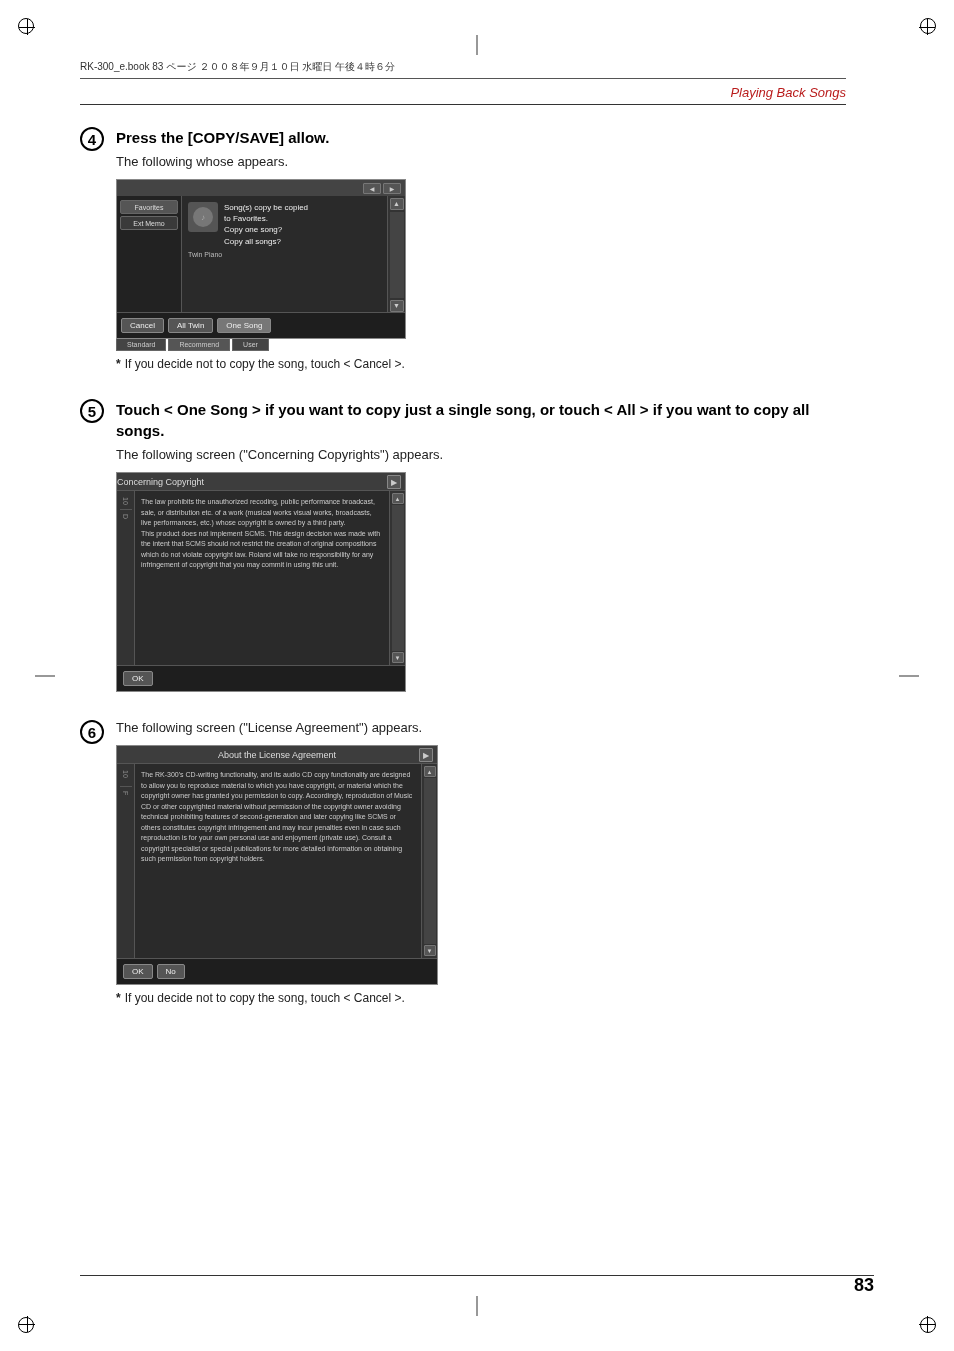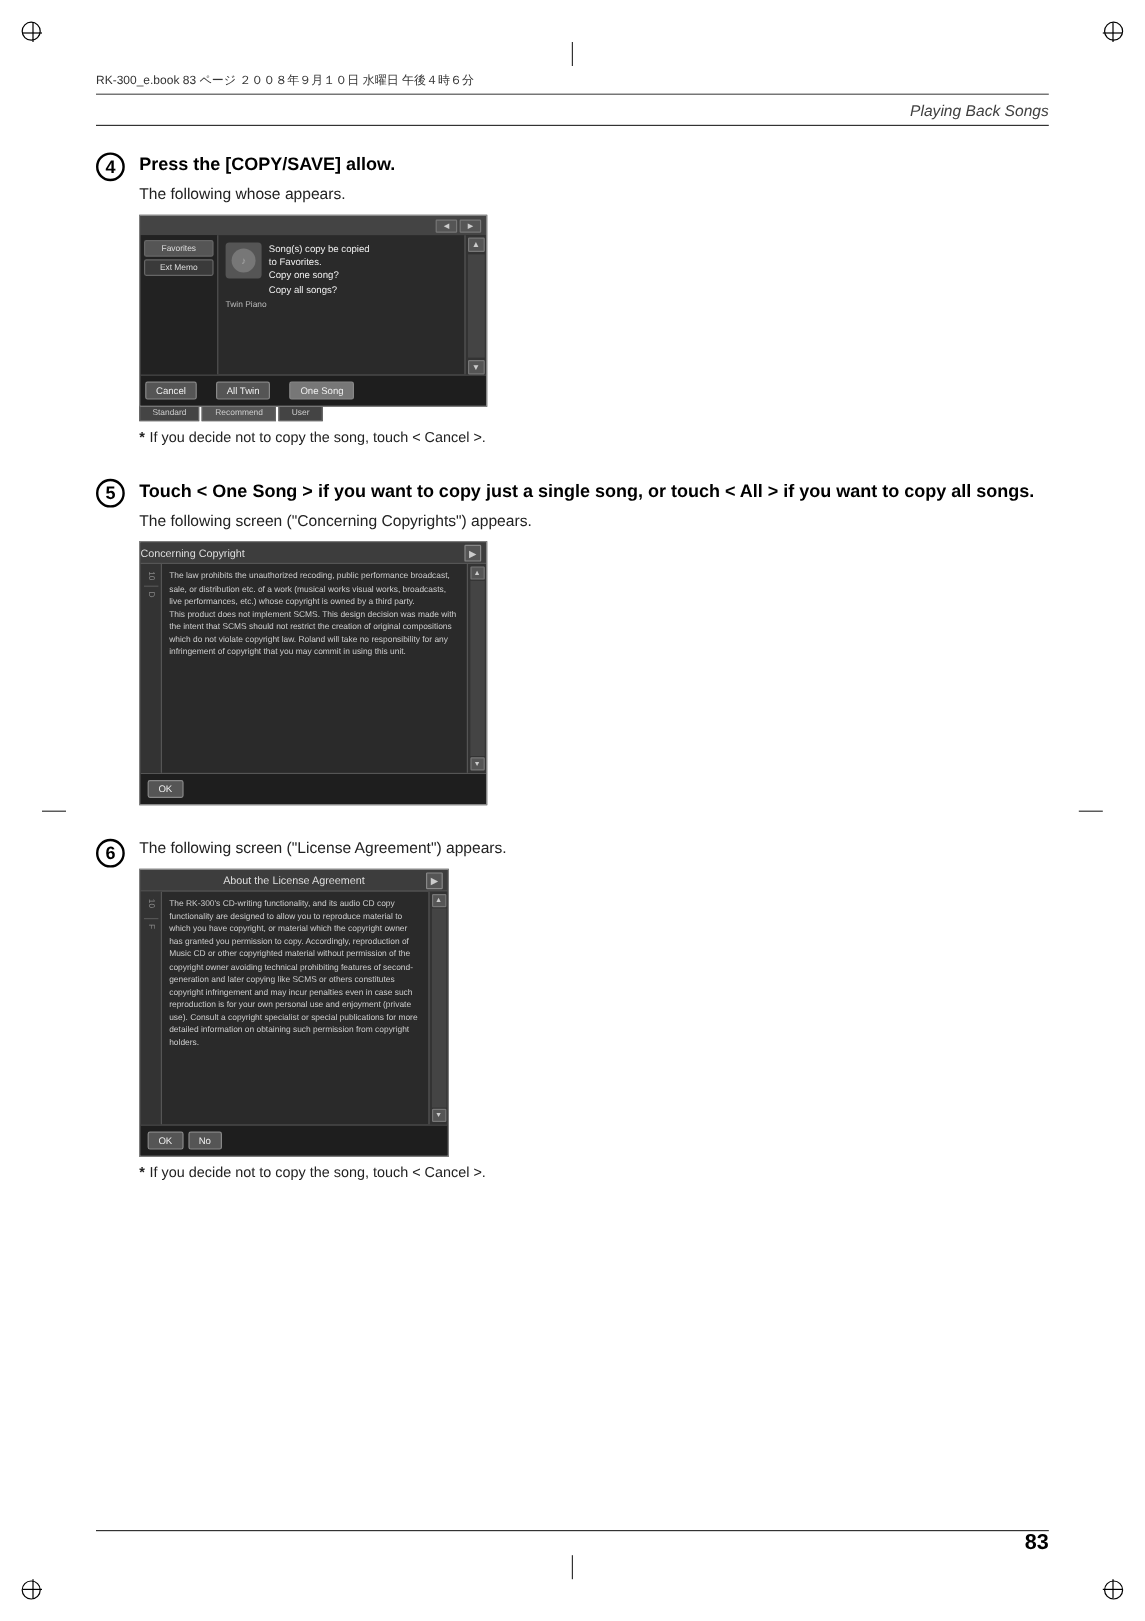--- a/index.html
+++ b/index.html
@@ -11,40 +11,40 @@
       font-size: 14px;
       color: #000000;
       position: relative;
     }
 
     
     .page-container {
       width: 954px;
       min-height: 1351px;
       position: relative;
-      padding: 60px 80px 60px 80px;
+      padding: 60px 108px 60px 80px;
     }
 
     
     .header-bar {
       display: flex;
       justify-content: space-between;
       align-items: center;
       border-bottom: 1px solid #555;
       padding-bottom: 4px;
       margin-bottom: 6px;
     }
     .header-left {
       font-size: 10px;
       color: #333;
       font-family: Arial, sans-serif;
     }
     .header-right {
       font-size: 13px;
-      color: #404040;
+      color: #b91c1c;
       font-family: Arial, sans-serif;
       font-style: italic;
       margin-left: 12px;
     }
 
     
     .top-rule {
       width: 100%;
       height: 1px;
       background: #333;
@@ -170,21 +170,21 @@
       color: #ccc;
       display: flex;
       align-items: center;
       justify-content: center;
     }
     .screen1-bottom {
       height: 26px;
       background: #1e1e1e;
       display: flex;
       align-items: center;
-      gap: 16px;
+      gap: 4px;
       padding: 0 4px;
       border-top: 1px solid #555;
     }
     .dialog-btn {
       background: #555;
       border: 1px solid #888;
       color: #eee;
       font-size: 8px;
       font-family: Arial, sans-serif;
       padding: 2px 8px;
@@ -253,21 +253,21 @@
       height: 26px;
       background: #1e1e1e;
       display: flex;
       align-items: center;
       padding: 0 6px;
       border-top: 1px solid #555;
     }
 
     
     .screen3 {
-      width: 258px;
+      width: 322px;
       height: 240px;
       background: #2a2a2a;
       position: relative;
       overflow: hidden;
       border: 1px solid #888;
     }
 
     
     .note-text {
       font-size: 12px;

